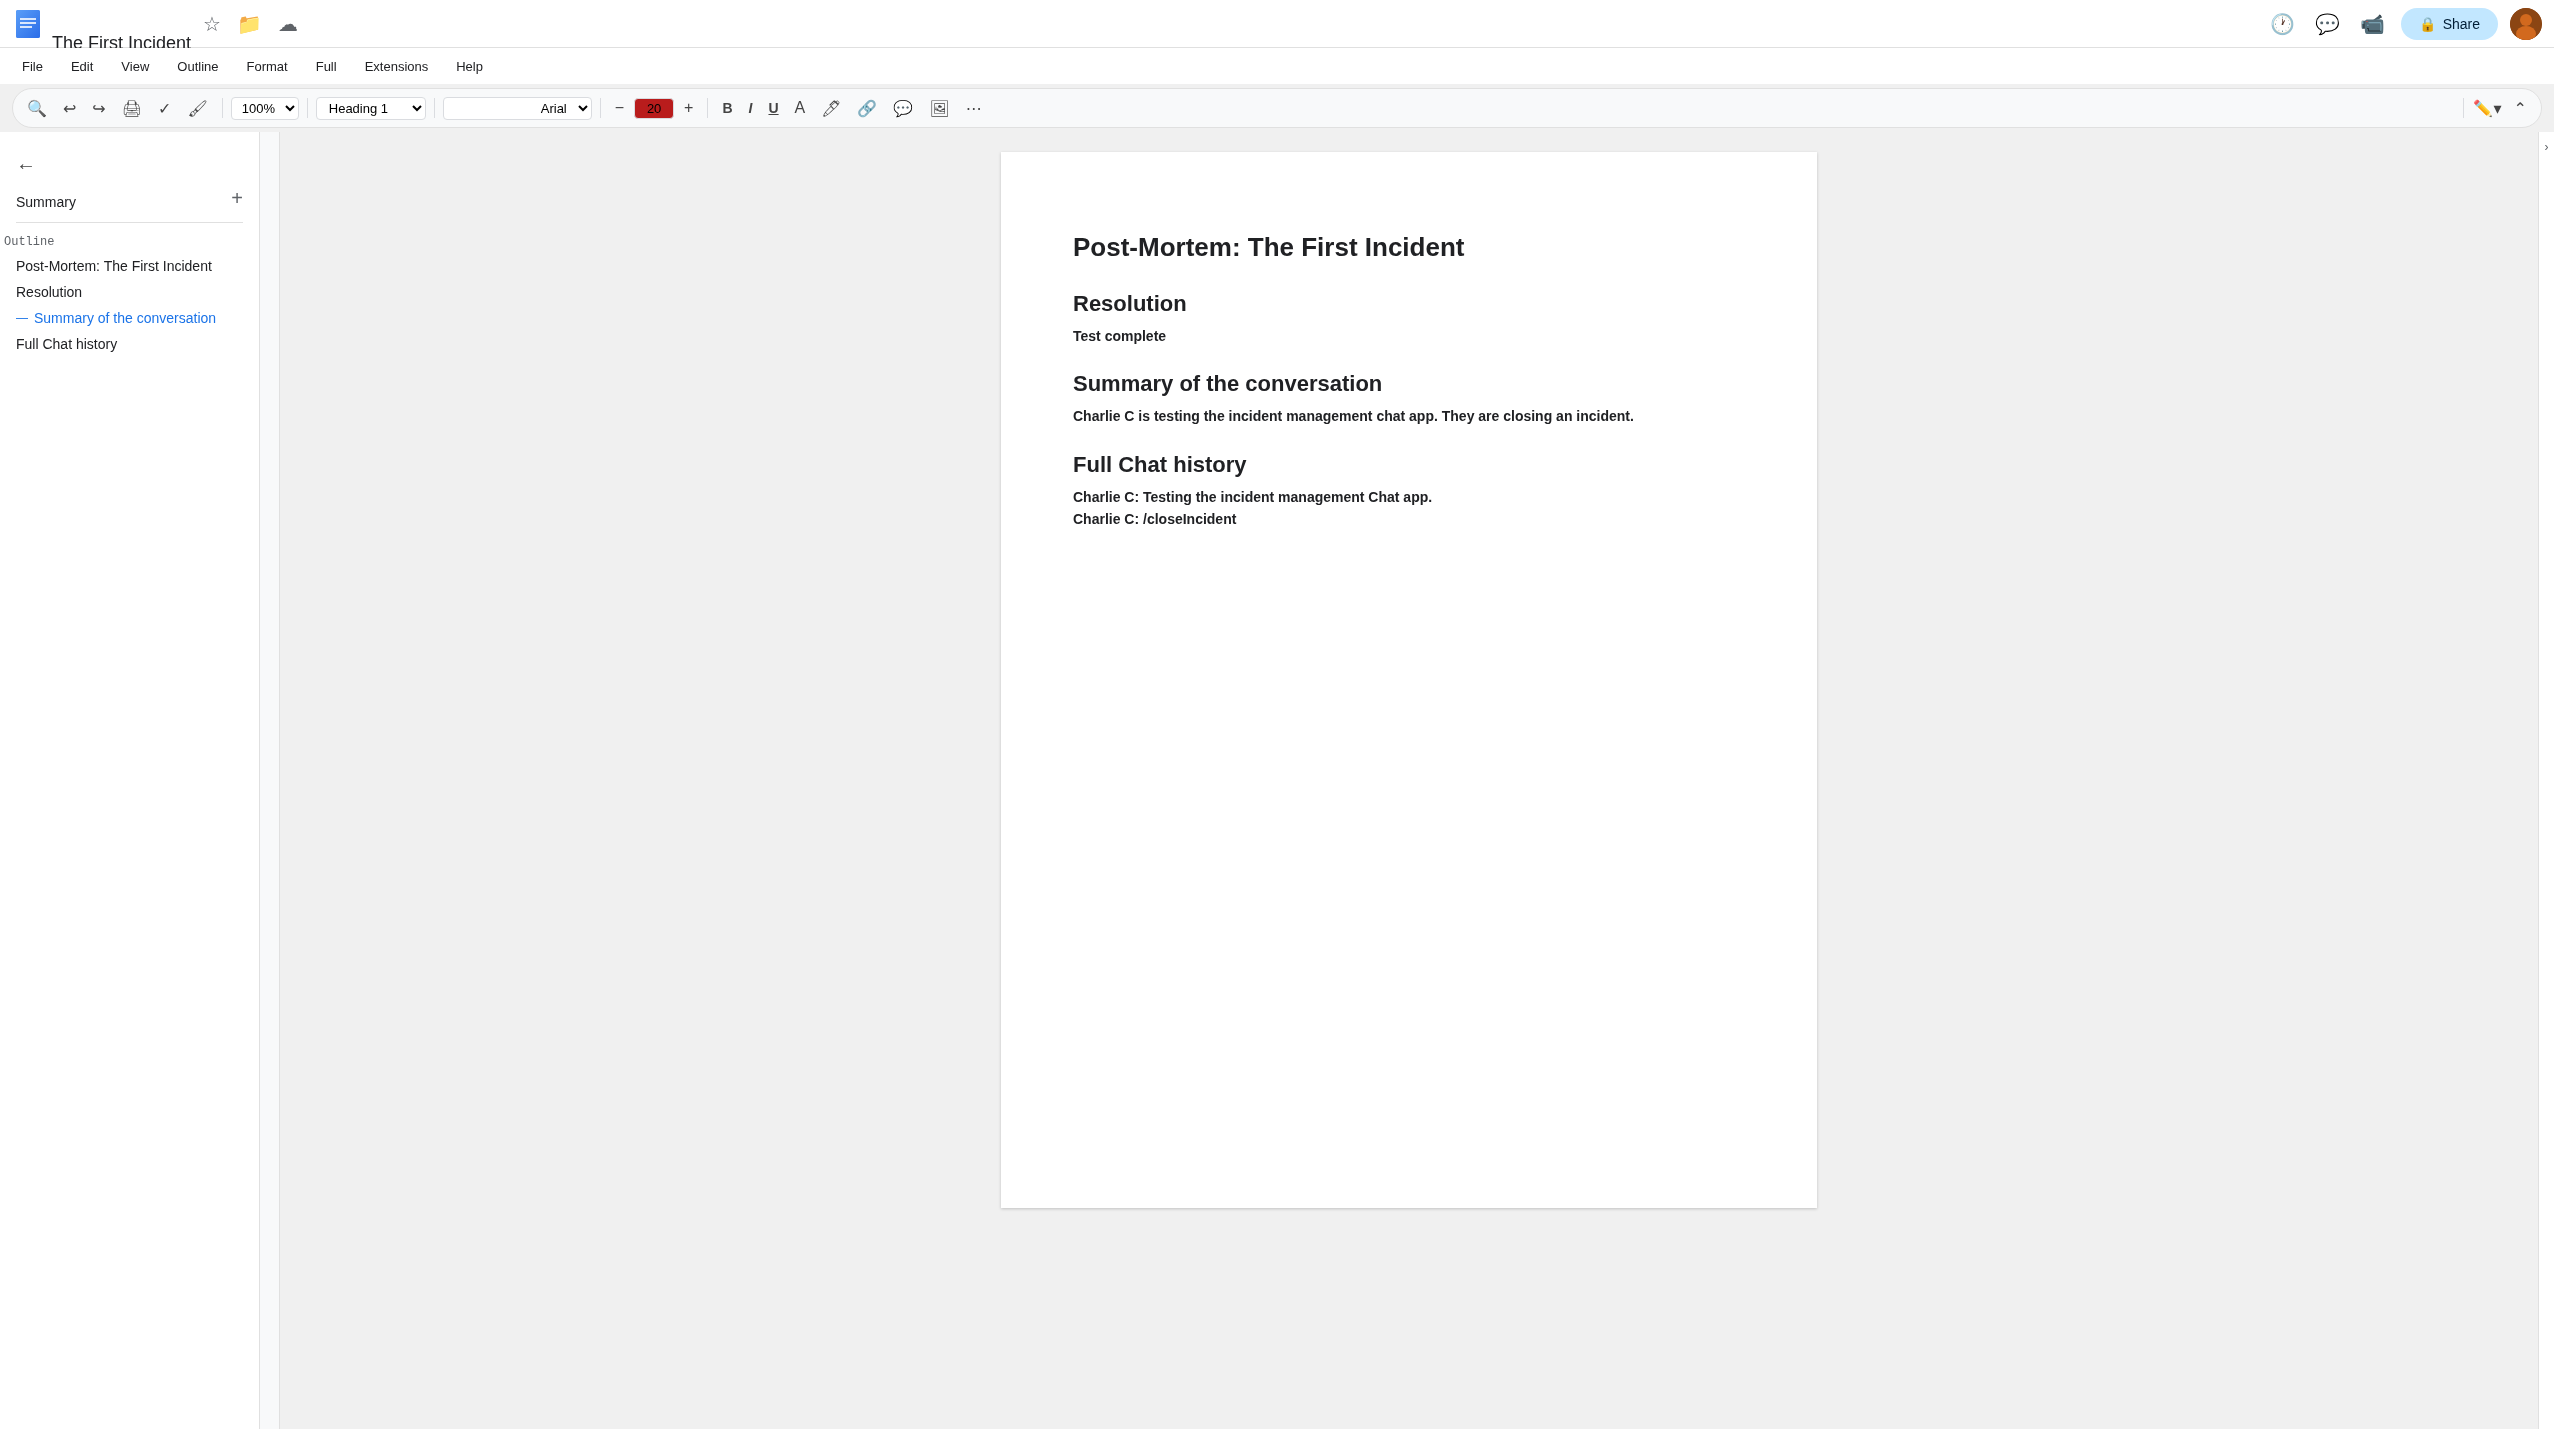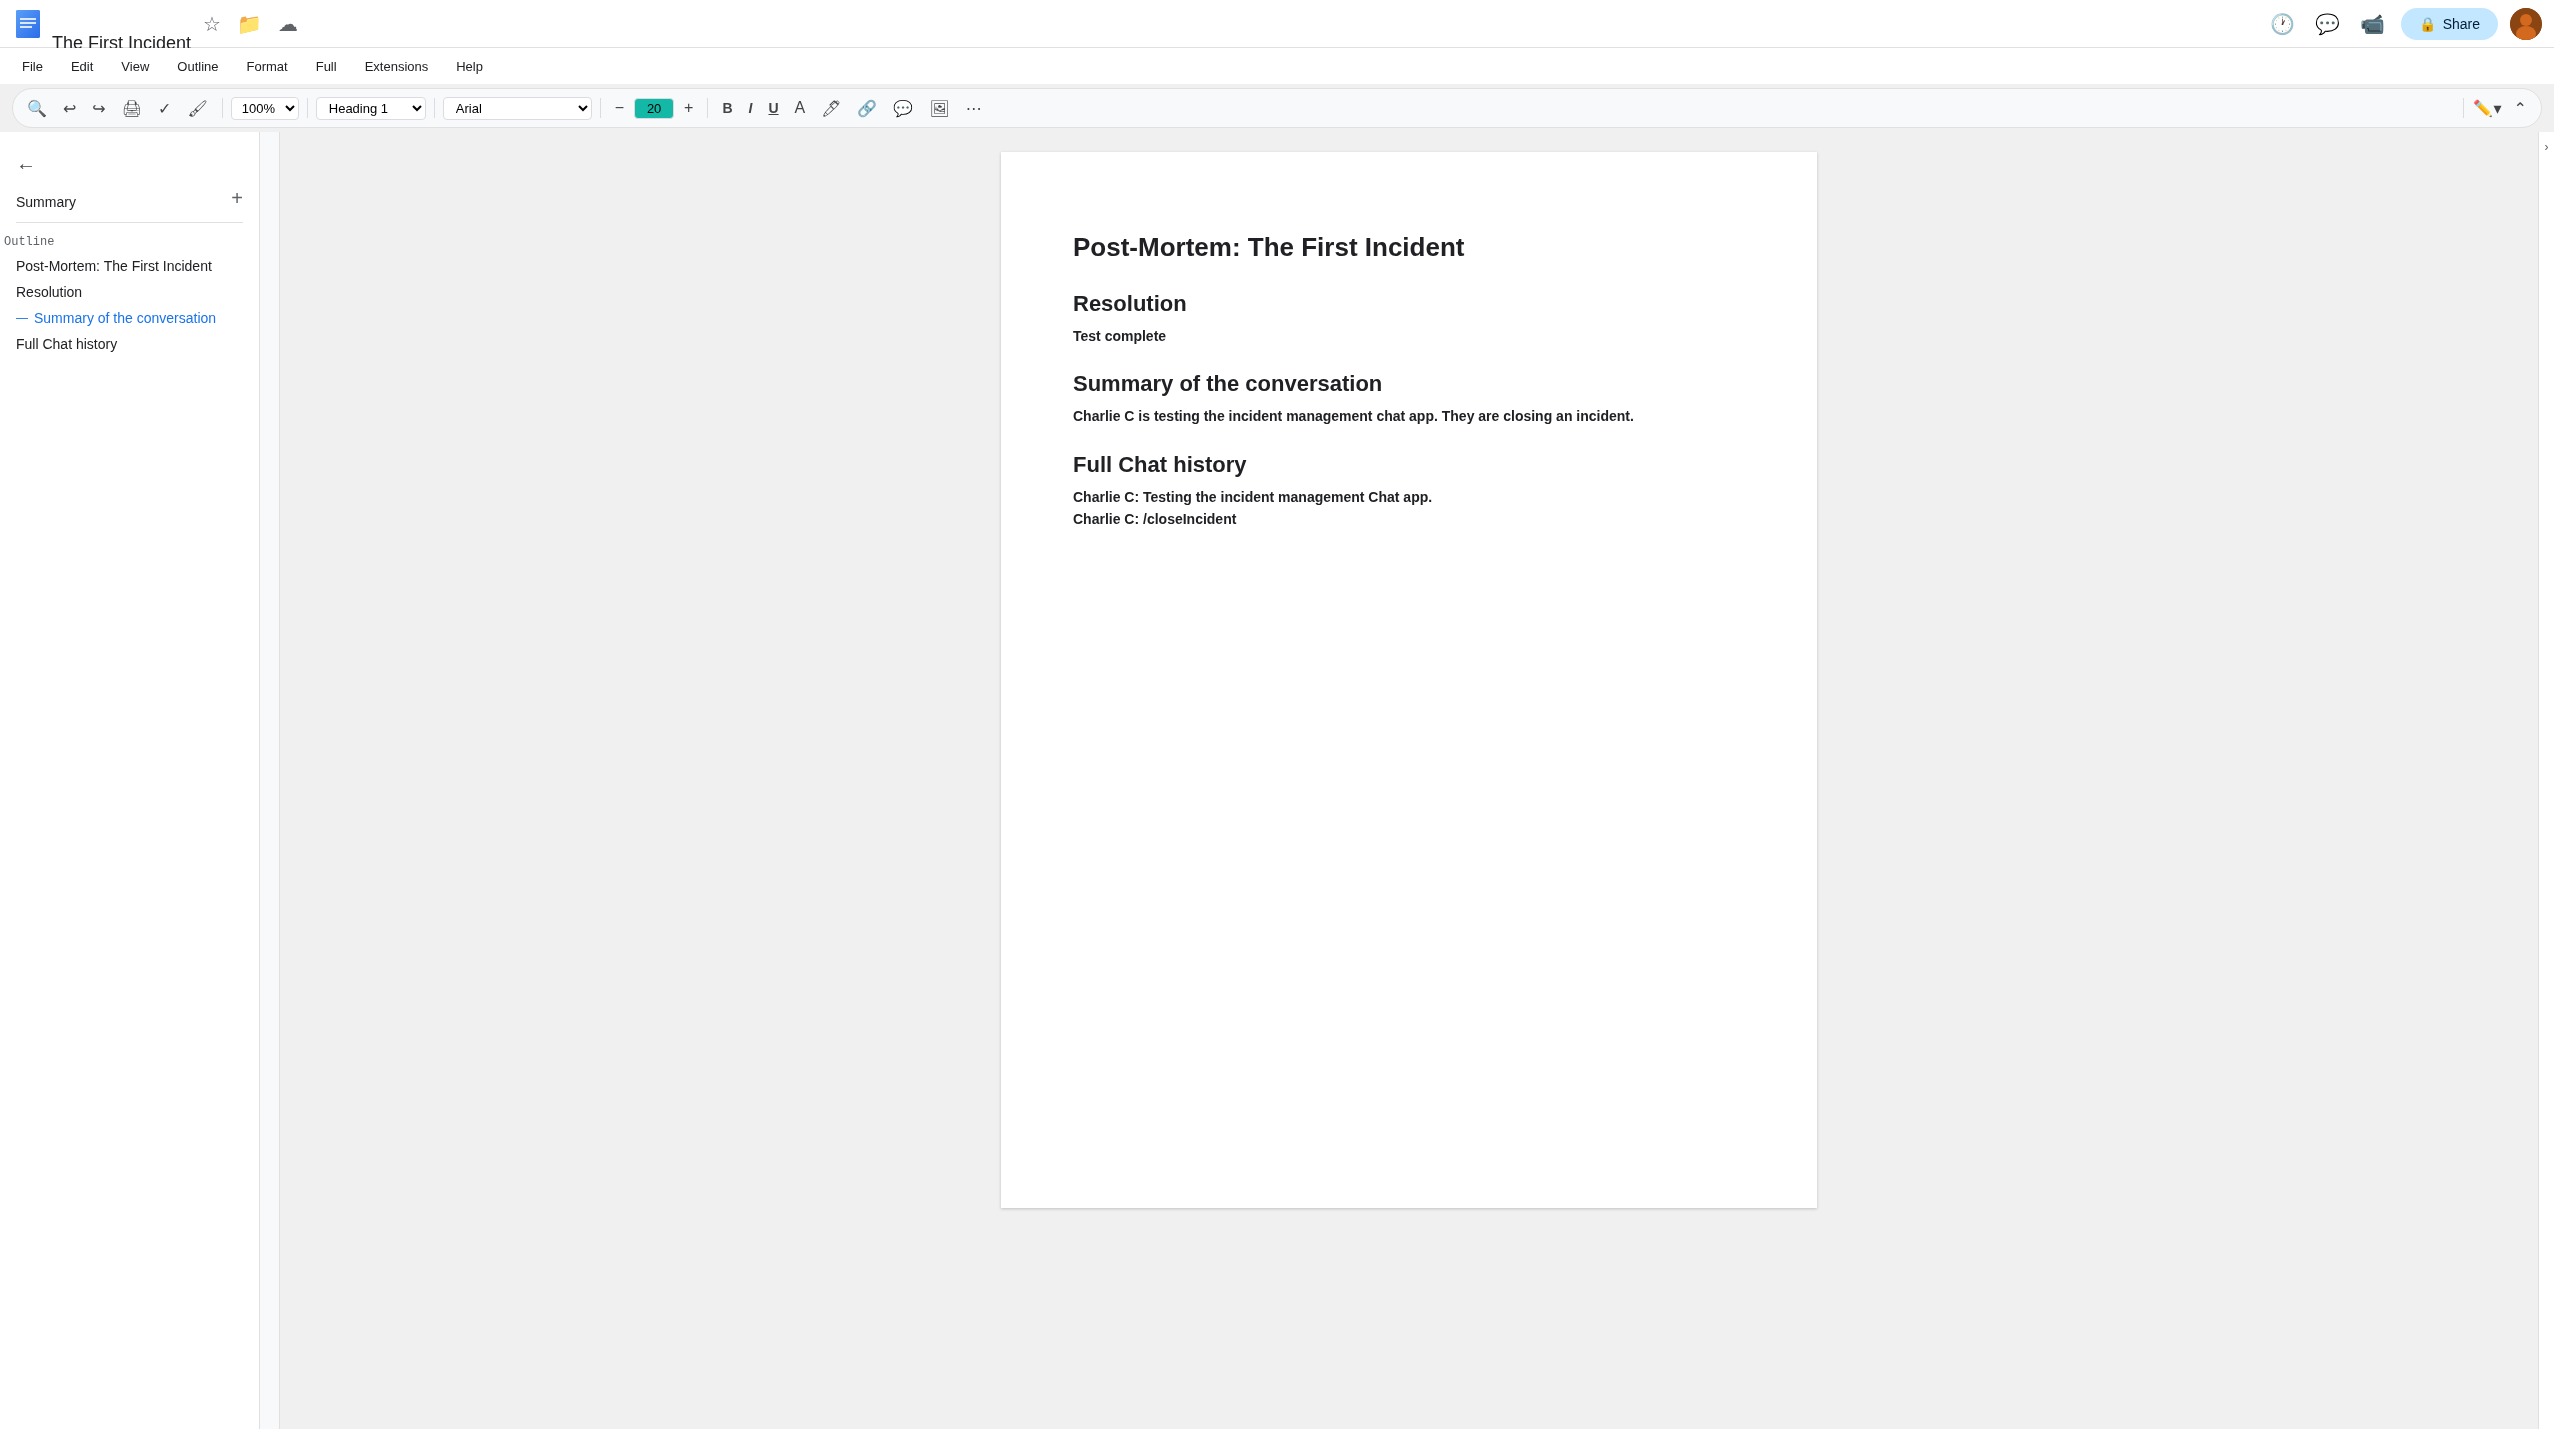--- a/index.html
+++ b/index.html
@@ -139,29 +139,30 @@
       min-width: 110px;
     }
     .font-select {
       border: 1px solid #dadce0;
       border-radius: 4px;
       padding: 2px 8px;
       font-size: 13px;
       background: #fff;
       cursor: pointer;
       min-width: 80px;
+      text-align: right;
     }
     .font-size-box {
       border: 1px solid #dadce0;
       border-radius: 4px;
       padding: 2px 6px;
       font-size: 13px;
       width: 40px;
       text-align: center;
-      background: #14b8a6;
+      background: #b91c1c;
     }
     .toolbar-text-btn {
       font-weight: bold;
       font-size: 14px;
       padding: 4px 6px;
       border: none;
       background: none;
       cursor: pointer;
       color: #444;
       border-radius: 4px;

